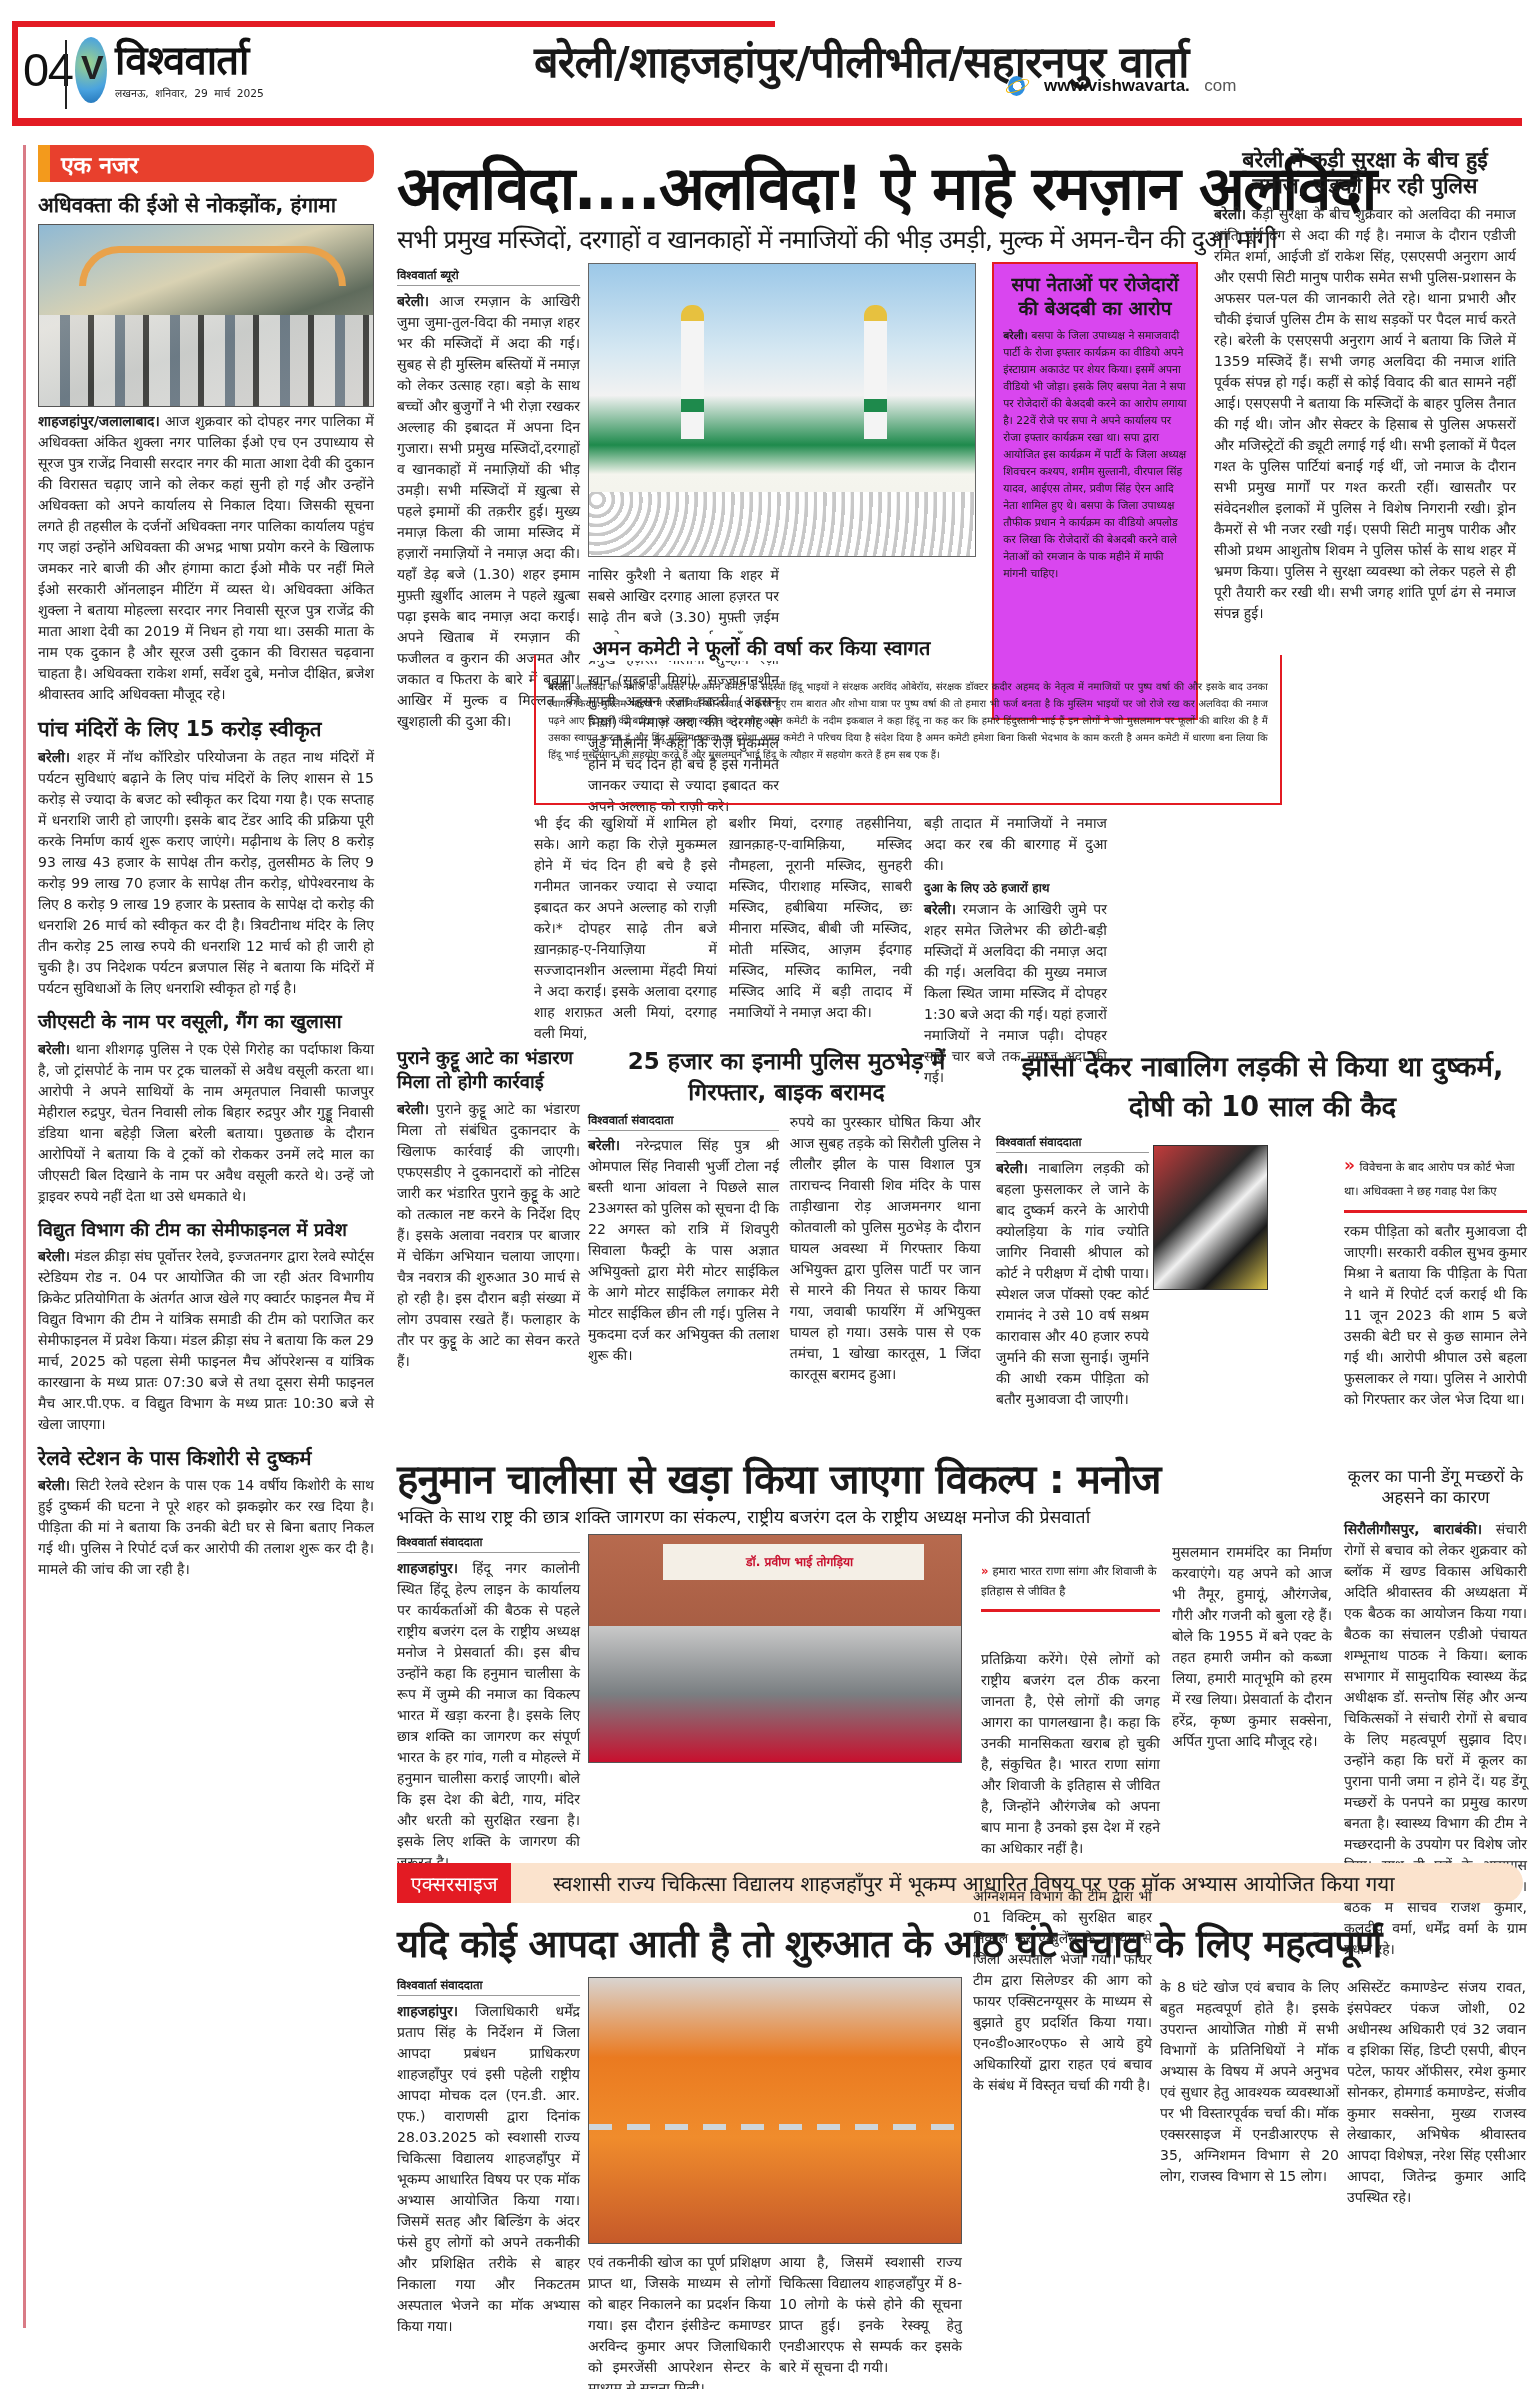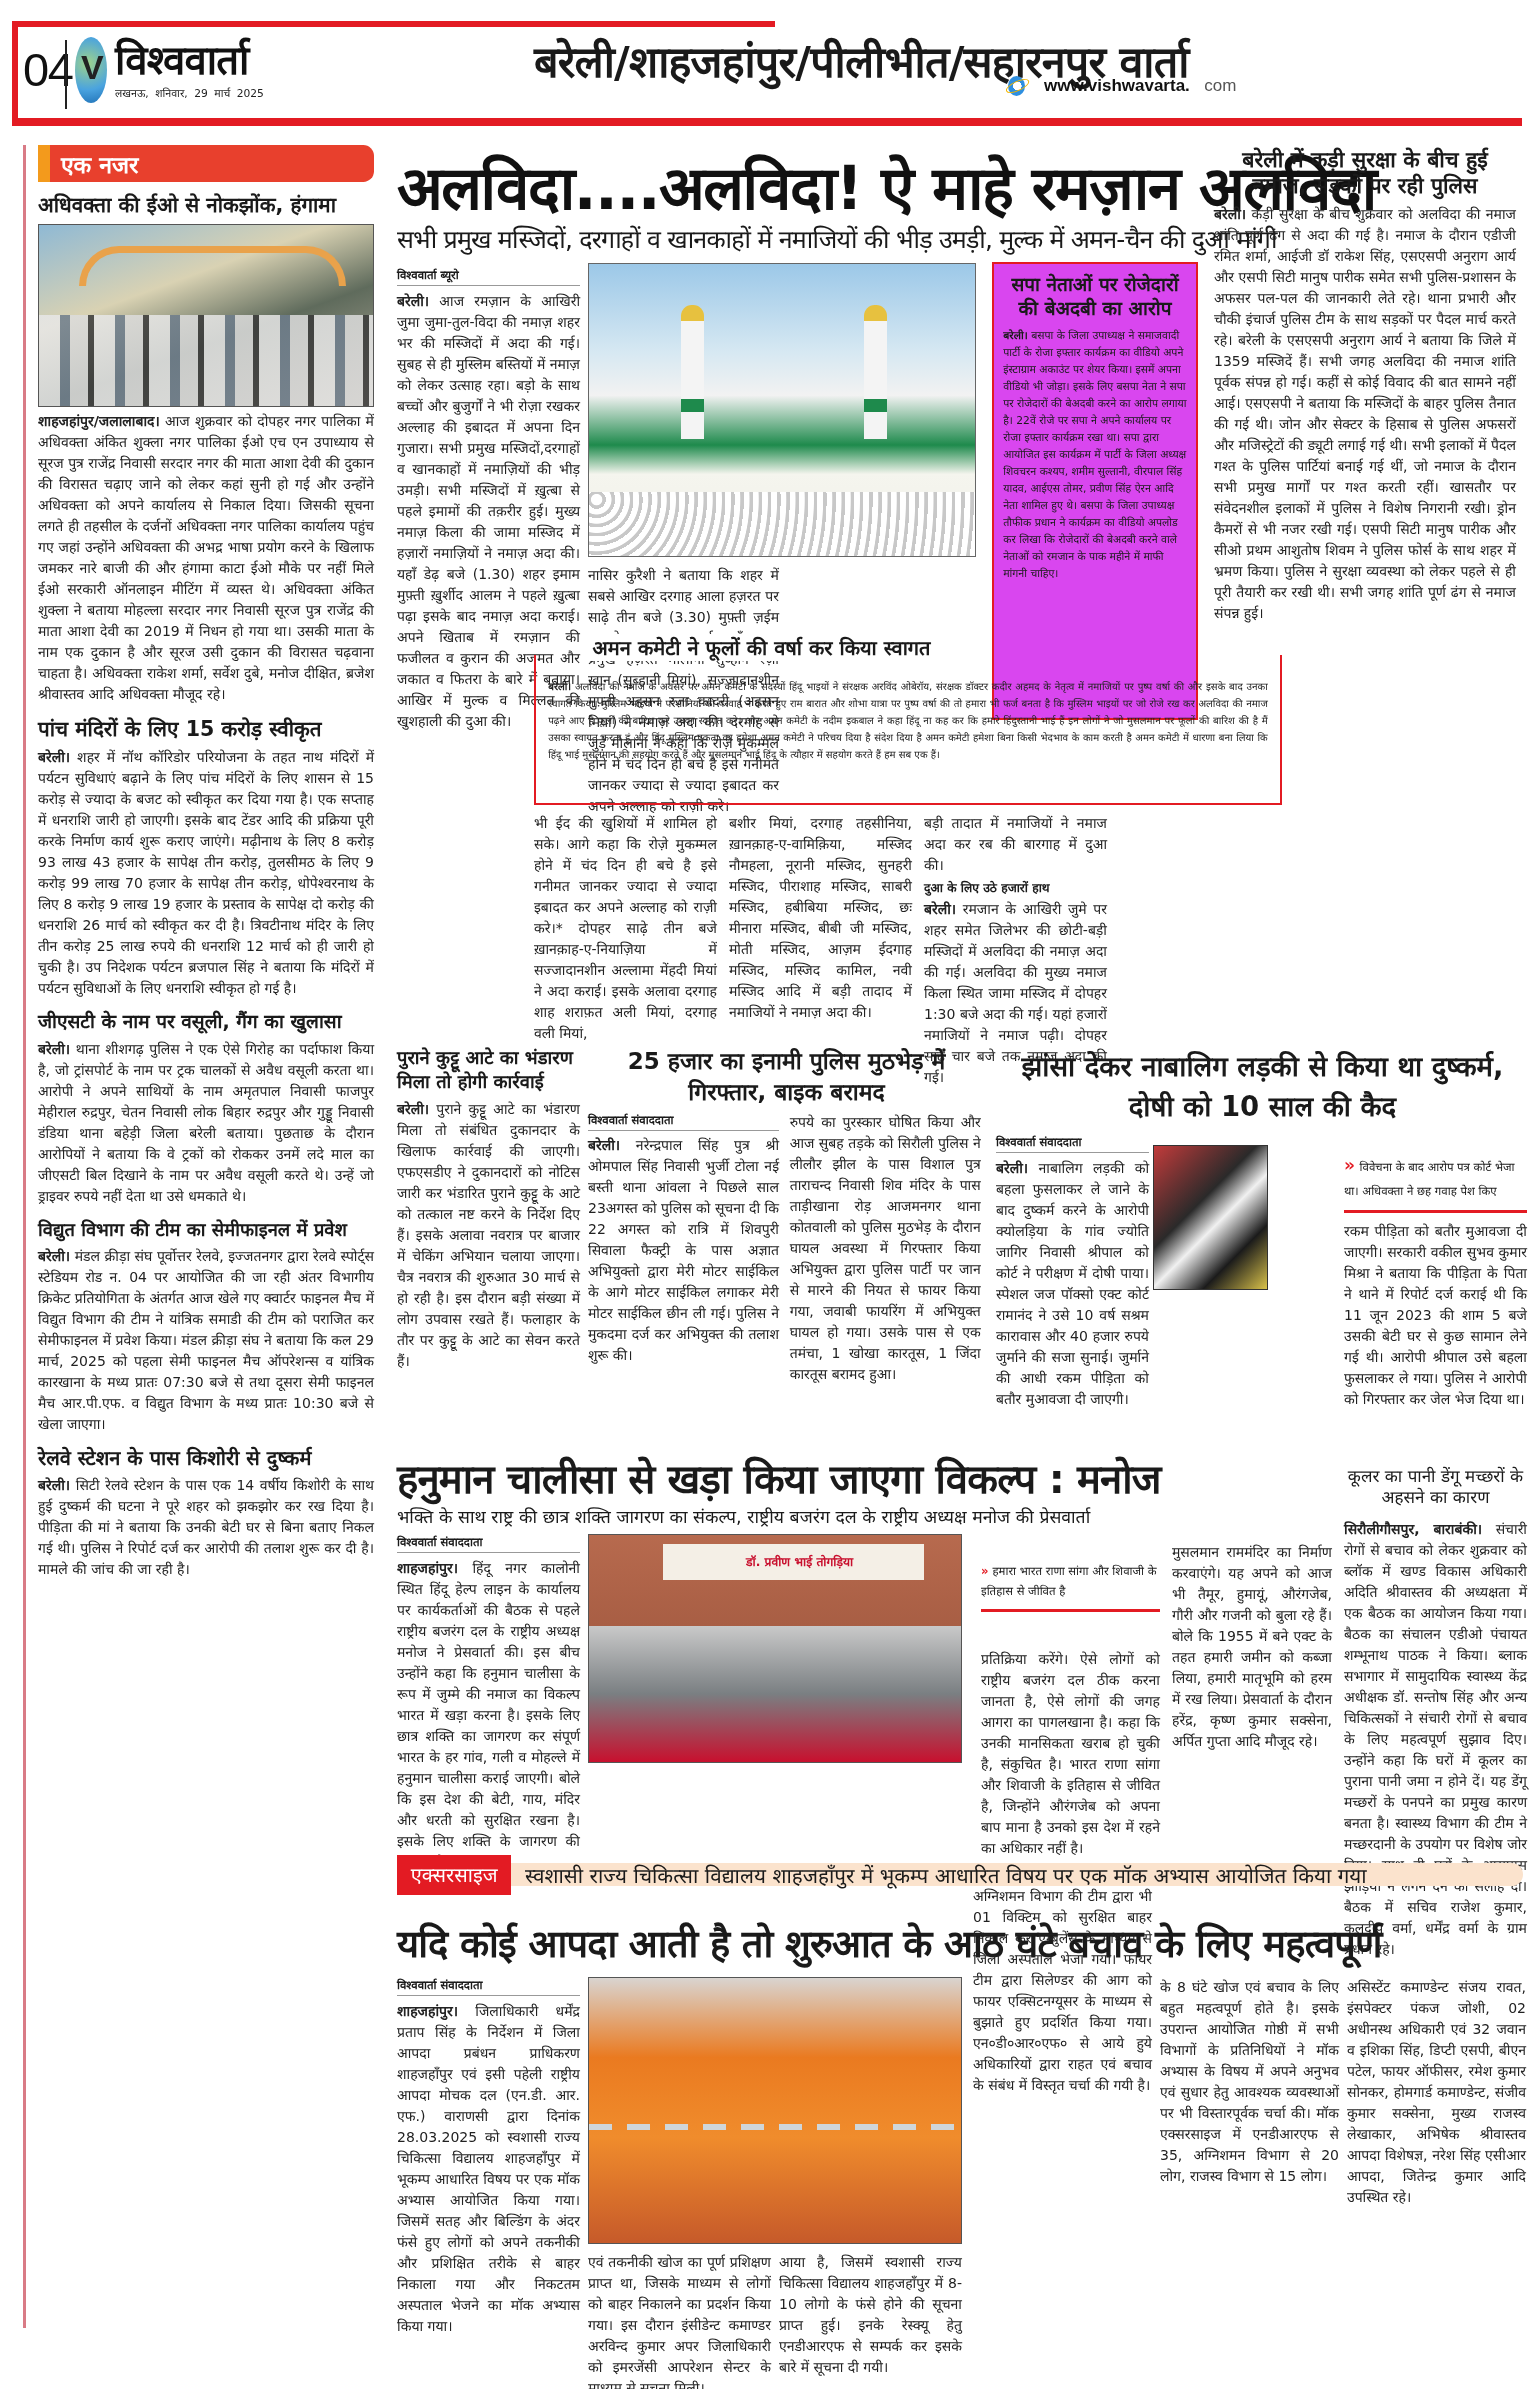--- a/index.html
+++ b/index.html
@@ -62,21 +62,21 @@
 
   .hanuman-head { position: absolute; left: 397px; top: 1450px; font-size: 40px; font-weight: bold; white-space: nowrap; letter-spacing: -0.8px; }
   .hanuman-sub { position: absolute; left: 397px; top: 1504px; font-size: 17.6px; white-space: nowrap; }
   .press-photo { position: absolute; left: 588px; top: 1534px; width: 374px; height: 229px; background: linear-gradient(180deg, #b76a4e 0%, #a85e44 40%, #c9c9c9 40%, #7a7f82 70%, #c8102e 100%); border: 0.8px solid #555; overflow: hidden; }
   .press-photo .banner { position: absolute; left: 20%; right: 10%; top: 4%; height: 16%; background: #f4efe6; color: #c8102e; font-size: 12.2px; font-weight: bold; text-align: center; line-height: 37px; padding-left: 12px; }
   .pullquote { position: absolute; left: 981px; top: 1561px; width: 179px; font-size: 11.5px; line-height: 20px; }
   .pullquote .bar { width: 100%; height: 3.8px; background: #e31b23; margin-top: 7.6px; }
 
   .cooler-head { position: absolute; left: 1344px; top: 1466px; width: 183px; font-size: 17px; text-align: center; line-height: 21.4px; }
 
-  .ex-banner { position: absolute; left: 397px; top: 1863px; width: 1126px; height: 23px; border-radius: 0 20px 20px 0; background: #fbe3cd; display: flex; align-items: center; }
+  .ex-banner { position: absolute; left: 397px; top: 1863px; width: 1126px; height: 40px; border-radius: 0 20px 20px 0; background: #fbe3cd; display: flex; align-items: center; gap: 28px; }
   .ex-tag { background: #e31b23; color: #fff; font-size: 20px; padding: 0 13.7px; height: 40px; display: flex; align-items: center; }
   .ex-title { font-size: 20.6px; color: #1a1a1a; padding-left: 13.7px; white-space: nowrap; }
   .ex-head { position: absolute; left: 397px; top: 1916px; font-size: 38px; font-weight: bold; white-space: nowrap; letter-spacing: -0.8px; }
   .drill-photo { position: absolute; left: 588px; top: 1977px; width: 374px; height: 267px; background: linear-gradient(180deg, #d9d4d0 0%, #ea7a20 30%, #f08c2c 60%, #c65a2a 100%); border: 0.8px solid #555; overflow: hidden; }
   .drill-photo .stripe { position: absolute; left: 0; right: 0; top: 55%; height: 6.1px; background: repeating-linear-gradient(90deg, #cfd6d9 0 23px, transparent 23px 38px); }
 </style>
 </head>
 <body>
 
 <header class="masthead">

